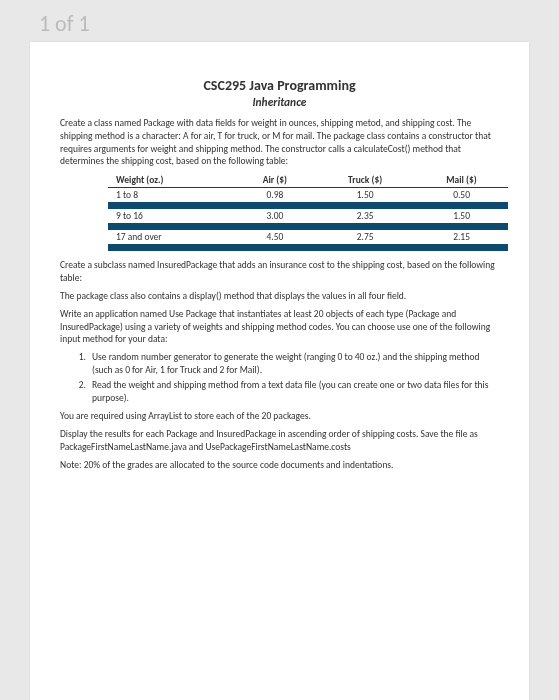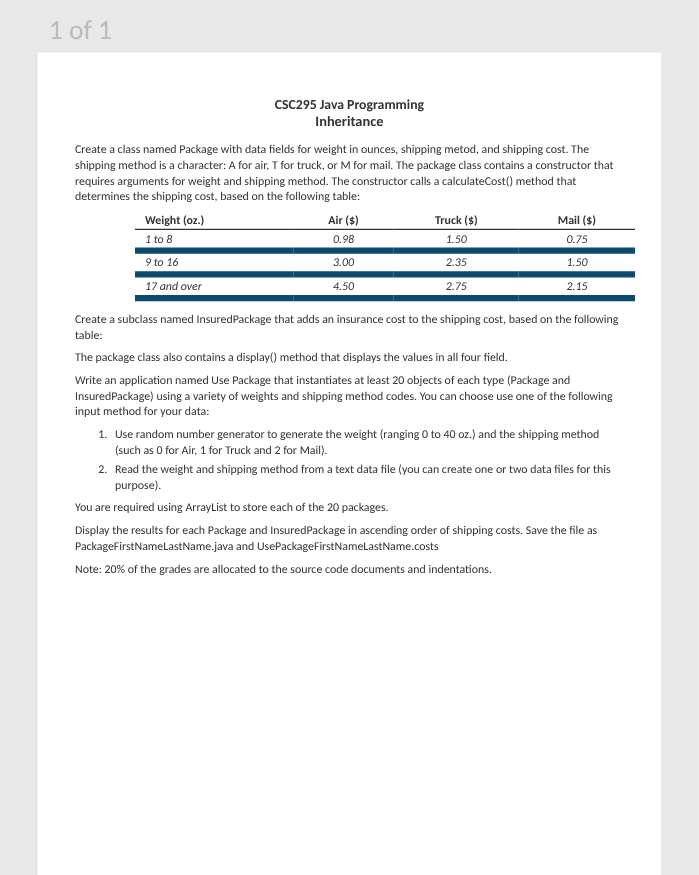--- a/index.html
+++ b/index.html
@@ -19,30 +19,31 @@
     .paper {
       background: #fff;
       margin: 0 30px 20px 30px;
       padding: 35px 30px 30px 30px;
       min-height: 620px;
       box-shadow: 0 0 2px rgba(0,0,0,0.1);
     }
     .doc-title {
       text-align: center;
       font-weight: bold;
-      font-size: 11px;
+      font-size: 14px;
       color: #333;
       margin-bottom: 1px;
     }
     .doc-subtitle {
       text-align: center;
       font-weight: bold;
       font-size: 11.5px;
       color: #333;
       margin-bottom: 8px;
+      font-style: italic;
     }
     .body-text {
       font-size: 9.5px;
       color: #333;
       line-height: 1.35;
       margin-bottom: 5px;
     }
     table {
       border-collapse: collapse;
       font-size: 9.5px;
@@ -52,22 +53,21 @@
     table th {
       font-weight: bold;
       padding: 1px 8px;
       border-bottom: 1px solid #333;
       text-align: left;
     }
     table.t1 th { text-align: center; }
     table.t1 th:first-child { text-align: left; }
     table td {
       padding: 1px 8px;
-      border-bottom: 5px solid #0c4a6e;
-      font-style: italic;
+      border-bottom: 7px solid #0c4a6e;
     }
     table.t1 td:nth-child(2),
     table.t1 td:nth-child(3),
     table.t1 td:nth-child(4) { text-align: center; }
     table.t1 { width: 400px; margin-left: 48px; }
     table.t2 { width: 230px; }
     table.t2 td:nth-child(2) { text-align: center; }
     table.t2 th:first-child { width: 110px; }
     ol.body-list {
       font-size: 9.5px;
@@ -98,21 +98,21 @@
         <tr>
       <th>Weight (oz.)</th>
       <th>Air ($)</th>
       <th>Truck ($)</th>
       <th>Mail ($)</th>
     </tr>
     <tr>
       <td>1 to 8</td>
       <td>0.98</td>
       <td>1.50</td>
-      <td>0.75</td>
+      <td>0.50</td>
     </tr>
     <tr>
       <td>9 to 16</td>
       <td>3.00</td>
       <td>2.35</td>
       <td>1.50</td>
     </tr>
     <tr>
       <td>17 and over</td>
       <td>4.50</td>

